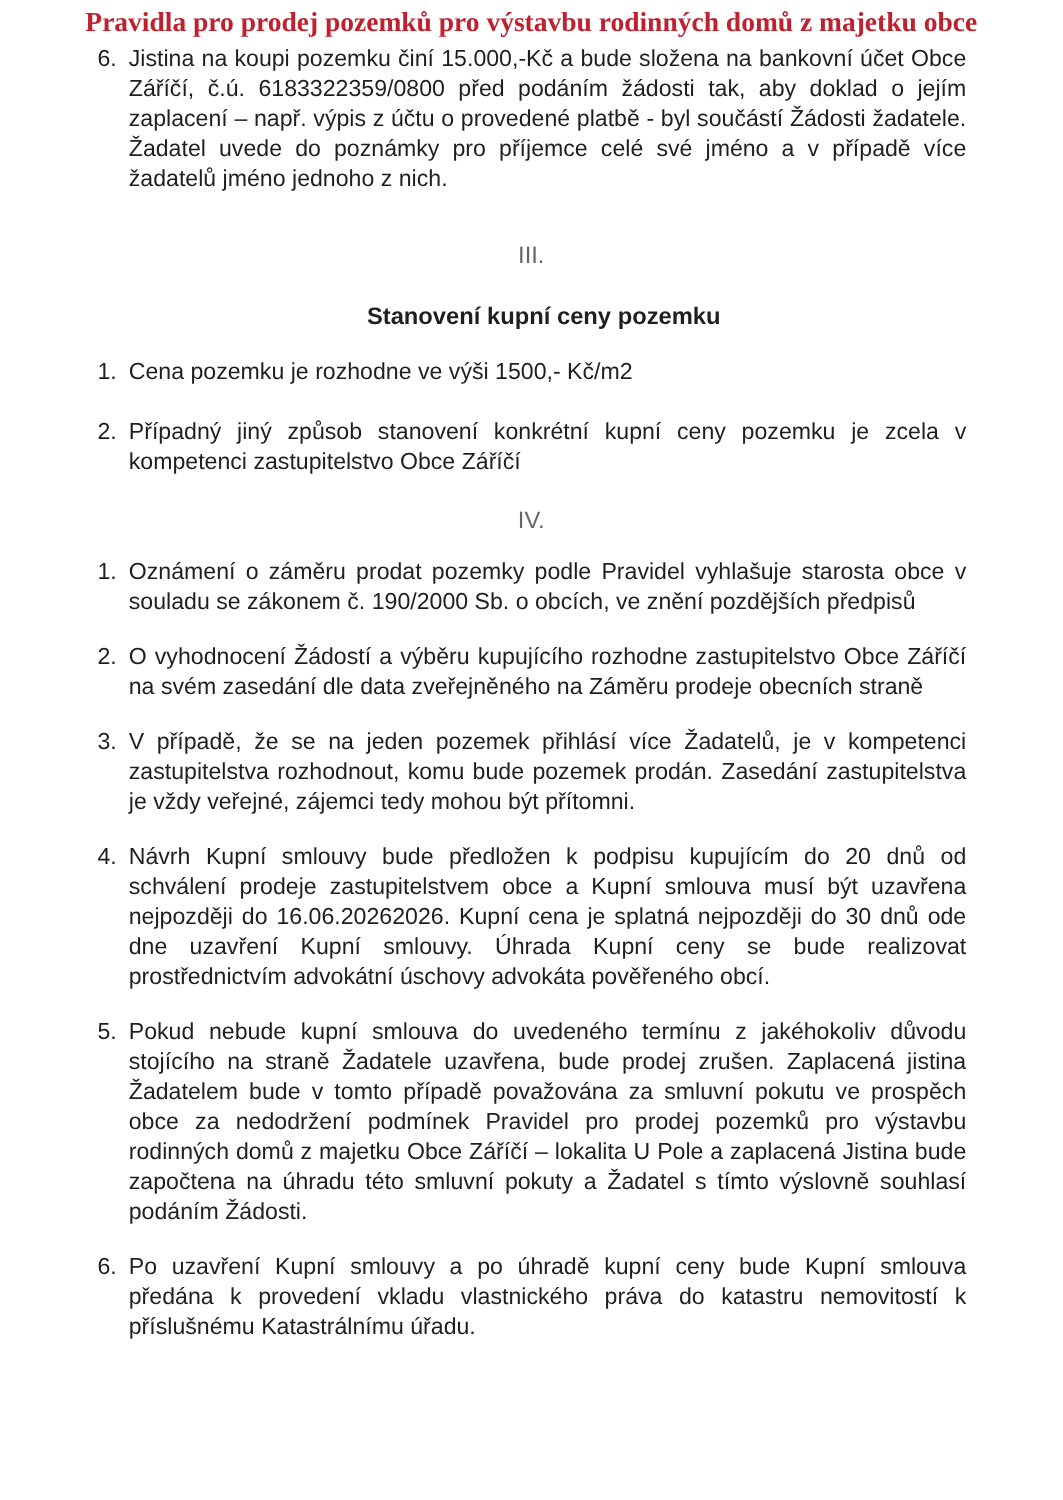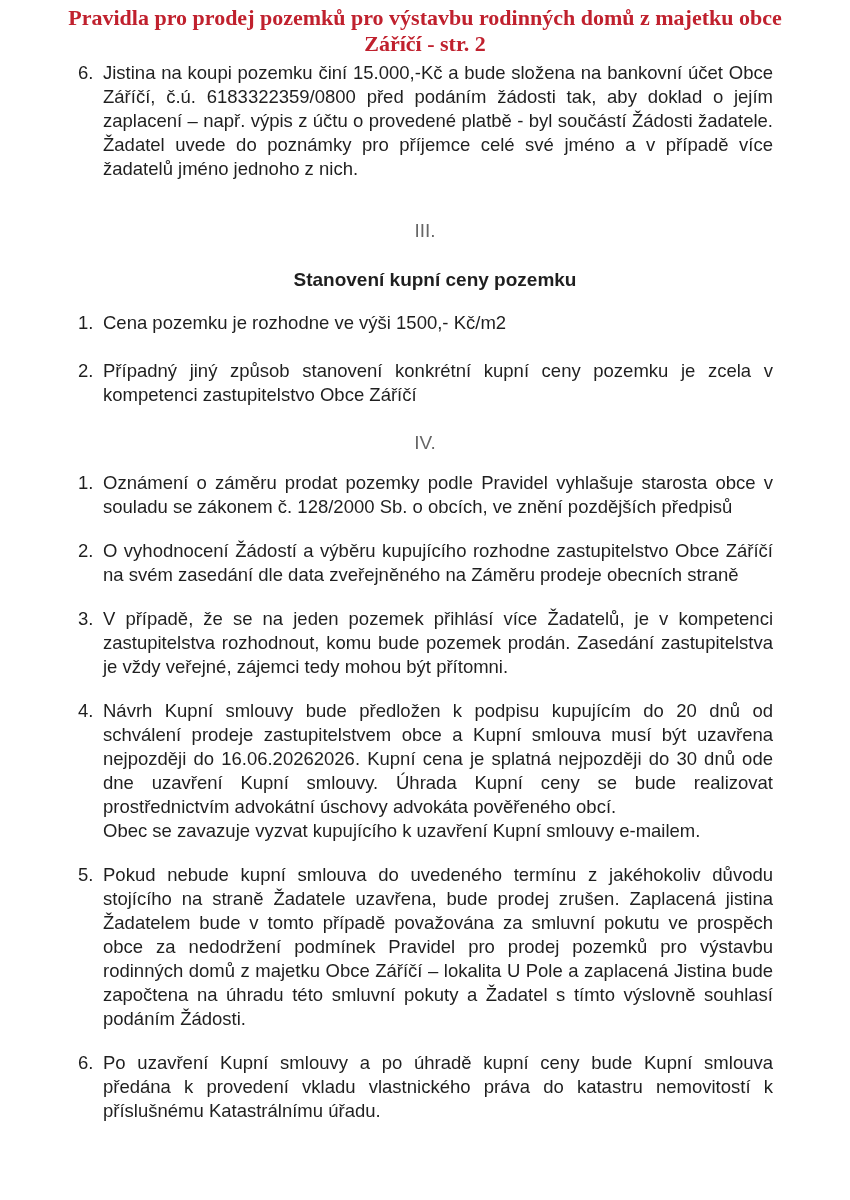--- a/index.html
+++ b/index.html
@@ -72,21 +72,20 @@
   .list.sec4 { margin-top: 16px; }
   .list.sec4 .li { margin-bottom: 20px; }
 </style>
 </head>
 <body>
 
 <div class="page">
 
   <header class="doc-title" id="doc-title" style="color: rgb(192, 33, 46);">
     <div>Pravidla pro prodej pozemků pro výstavbu rodinných domů z majetku obce</div>
-    <div>Záříčí - str. 2</div>
   </header>
 
   <main class="content">
 
     <div class="list intro-list">
       <div class="li">
         <span class="num">6.</span>
         <div class="txt">
           <p>Jistina na koupi pozemku činí  15.000,-Kč  a bude složena na bankovní účet Obce Záříčí, č.ú. 6183322359/0800 před podáním žádosti tak, aby doklad o jejím zaplacení – např. výpis z účtu o provedené platbě - byl součástí Žádosti žadatele. Žadatel uvede do poznámky pro příjemce celé své jméno a v případě více žadatelů jméno jednoho z nich.</p>
         </div>
@@ -110,40 +109,39 @@
         </div>
       </div>
     </div>
 
     <div class="sec-num second">IV.</div>
 
     <div class="list sec4">
       <div class="li">
         <span class="num">1.</span>
         <div class="txt">
-          <p>Oznámení o záměru prodat pozemky podle Pravidel vyhlašuje starosta obce v souladu se zákonem č. 128/2000 Sb. o obcích, ve znění pozdějších předpisů</p>
+          <p>Oznámení o záměru prodat pozemky podle Pravidel vyhlašuje starosta obce v souladu se zákonem č. 190/2000 Sb. o obcích, ve znění pozdějších předpisů</p>
         </div>
       </div>
       <div class="li">
         <span class="num">2.</span>
         <div class="txt">
           <p>O vyhodnocení Žádostí a výběru kupujícího rozhodne zastupitelstvo Obce Záříčí na svém zasedání dle data zveřejněného na Záměru prodeje obecních straně</p>
         </div>
       </div>
       <div class="li">
         <span class="num">3.</span>
         <div class="txt">
           <p>V případě, že se na jeden pozemek přihlásí více Žadatelů, je v kompetenci zastupitelstva rozhodnout, komu bude pozemek prodán. Zasedání zastupitelstva je vždy veřejné, zájemci tedy mohou být přítomni.</p>
         </div>
       </div>
       <div class="li">
         <span class="num">4.</span>
         <div class="txt">
           <p>Návrh Kupní smlouvy bude předložen k podpisu kupujícím do 20 dnů od schválení prodeje zastupitelstvem obce a Kupní smlouva musí být uzavřena nejpozději do 16.06.20262026. Kupní cena je splatná nejpozději do 30 dnů ode dne uzavření Kupní smlouvy. Úhrada Kupní ceny se bude realizovat prostřednictvím advokátní úschovy advokáta pověřeného obcí.</p>
-          <p>Obec se zavazuje vyzvat kupujícího k uzavření Kupní smlouvy e-mailem.</p>
         </div>
       </div>
       <div class="li">
         <span class="num">5.</span>
         <div class="txt">
           <p>Pokud nebude kupní smlouva do uvedeného termínu z jakéhokoliv důvodu stojícího na straně Žadatele uzavřena, bude prodej zrušen. Zaplacená jistina Žadatelem bude v tomto případě považována za smluvní pokutu ve prospěch obce za nedodržení podmínek Pravidel pro prodej pozemků pro výstavbu rodinných domů z majetku Obce Záříčí – lokalita U Pole a zaplacená Jistina bude započtena na úhradu této smluvní pokuty a Žadatel s tímto výslovně souhlasí podáním Žádosti.</p>
         </div>
       </div>
       <div class="li">
         <span class="num">6.</span>

